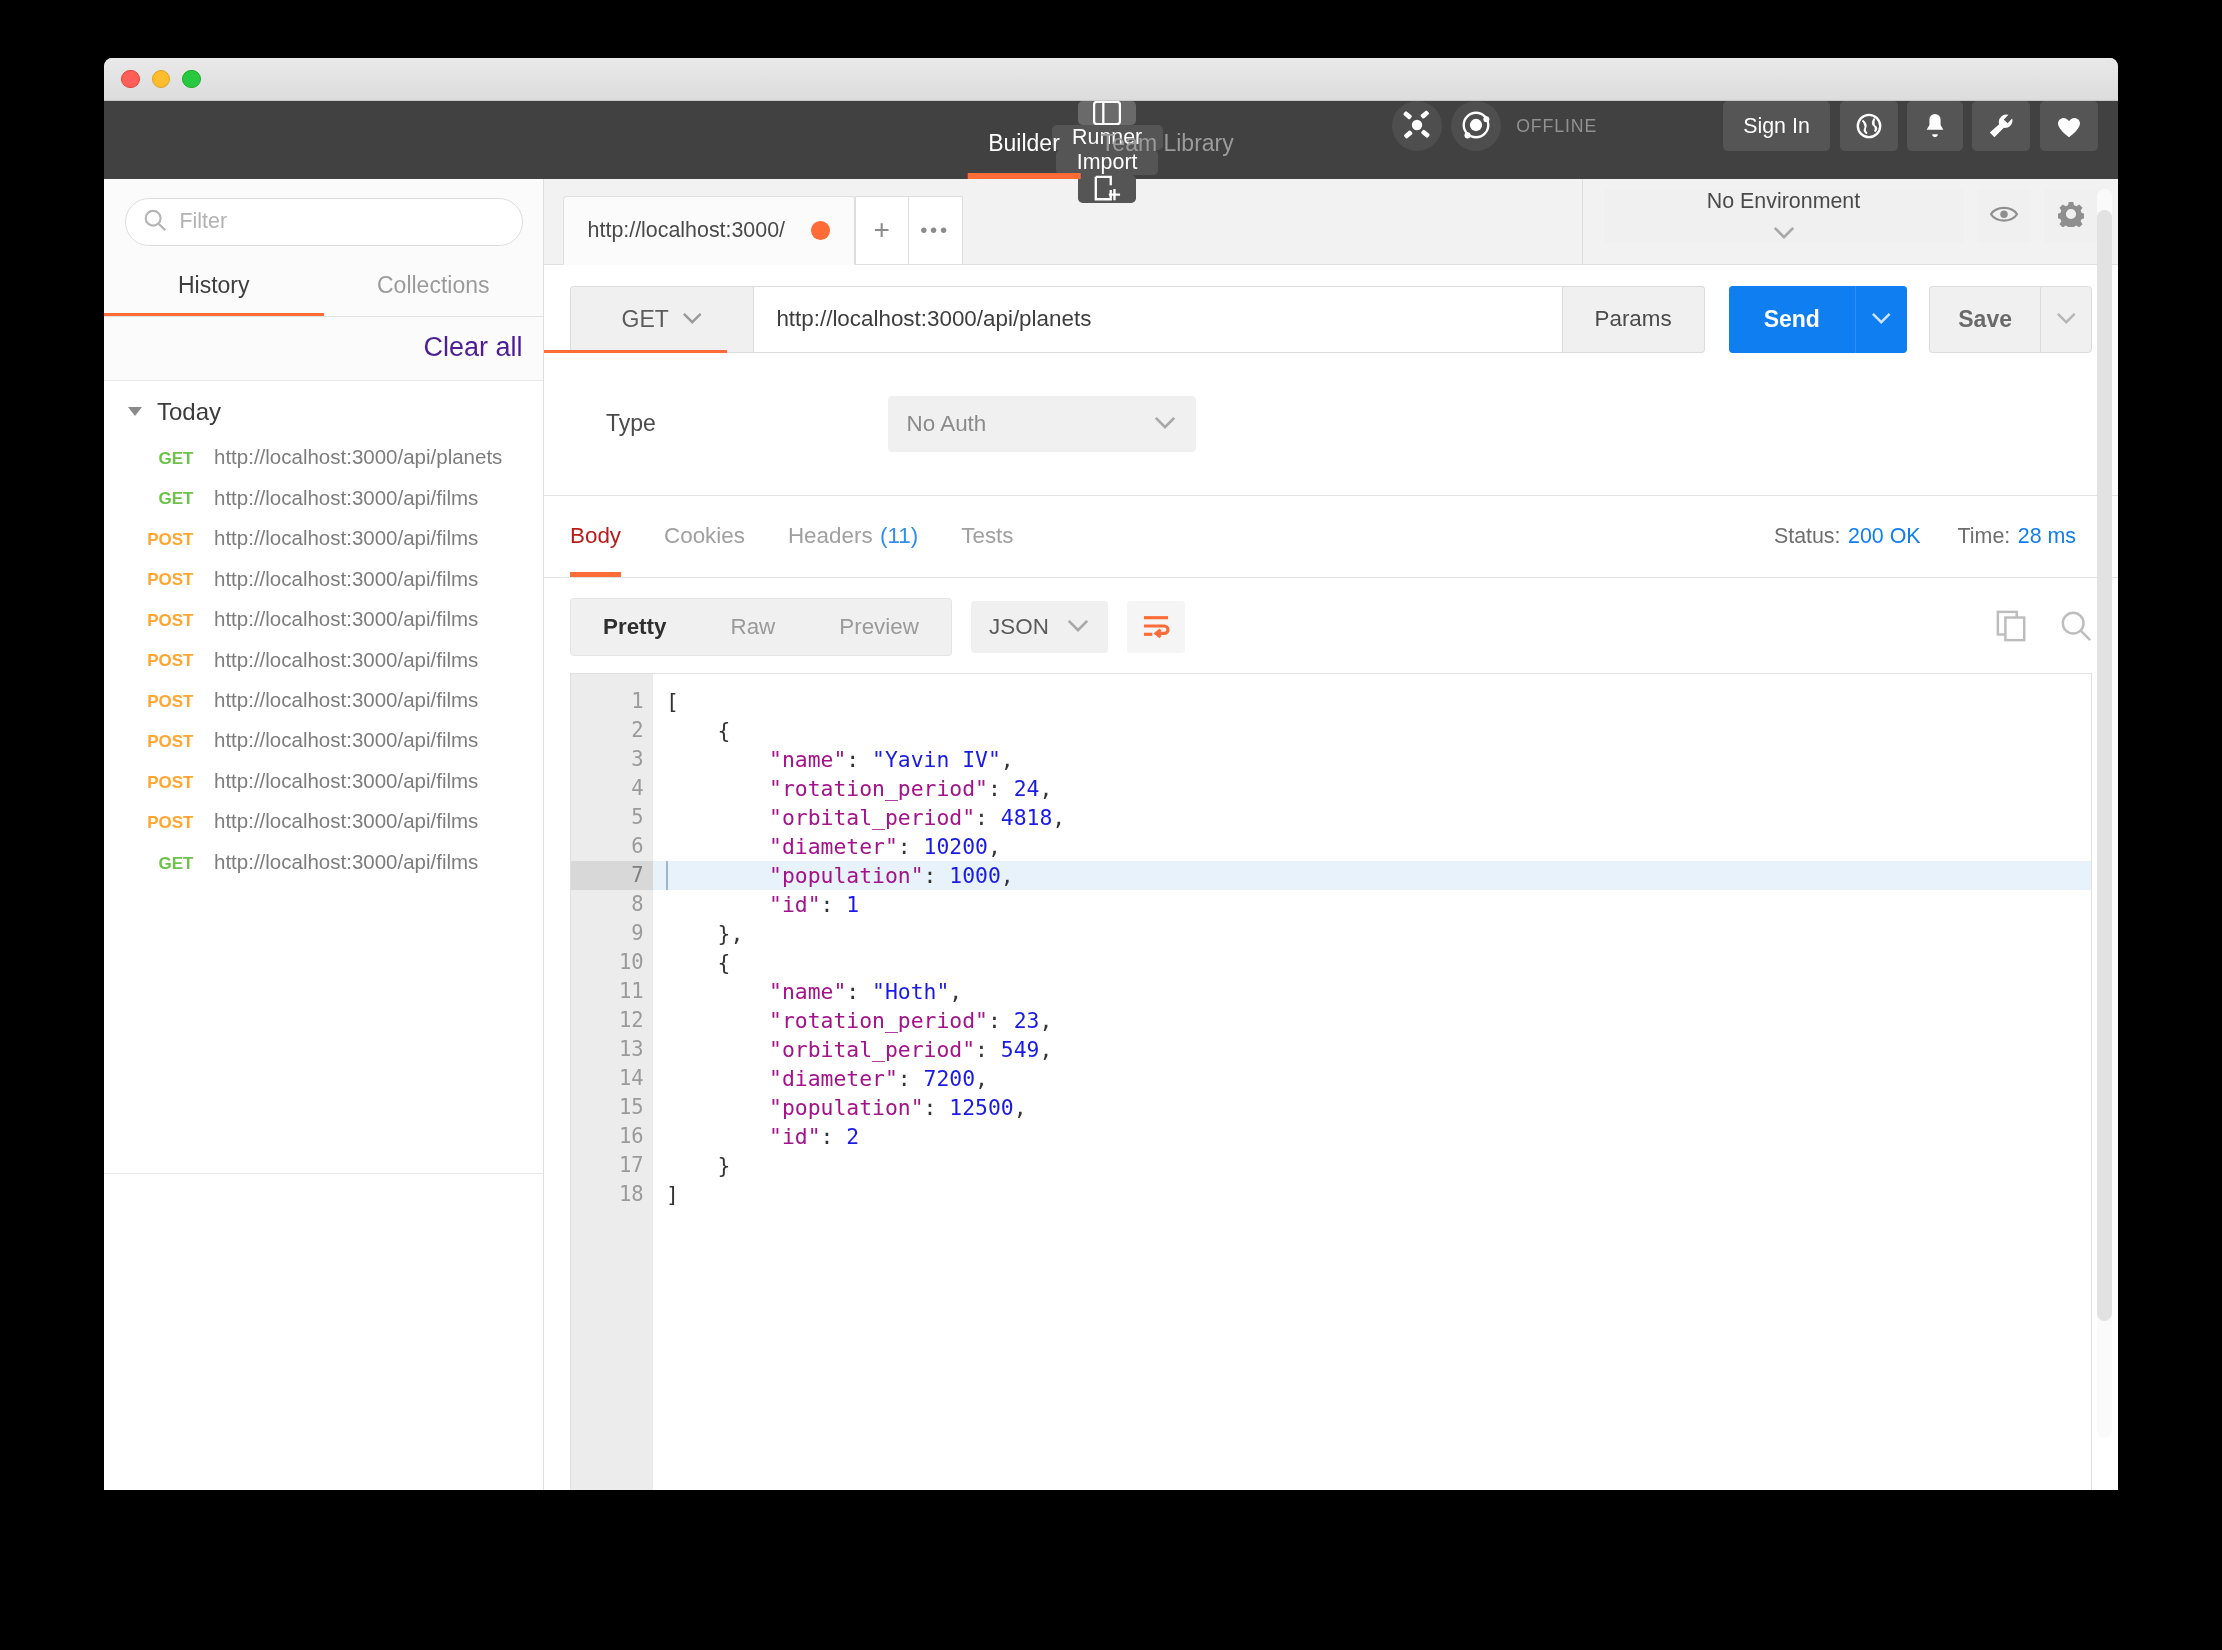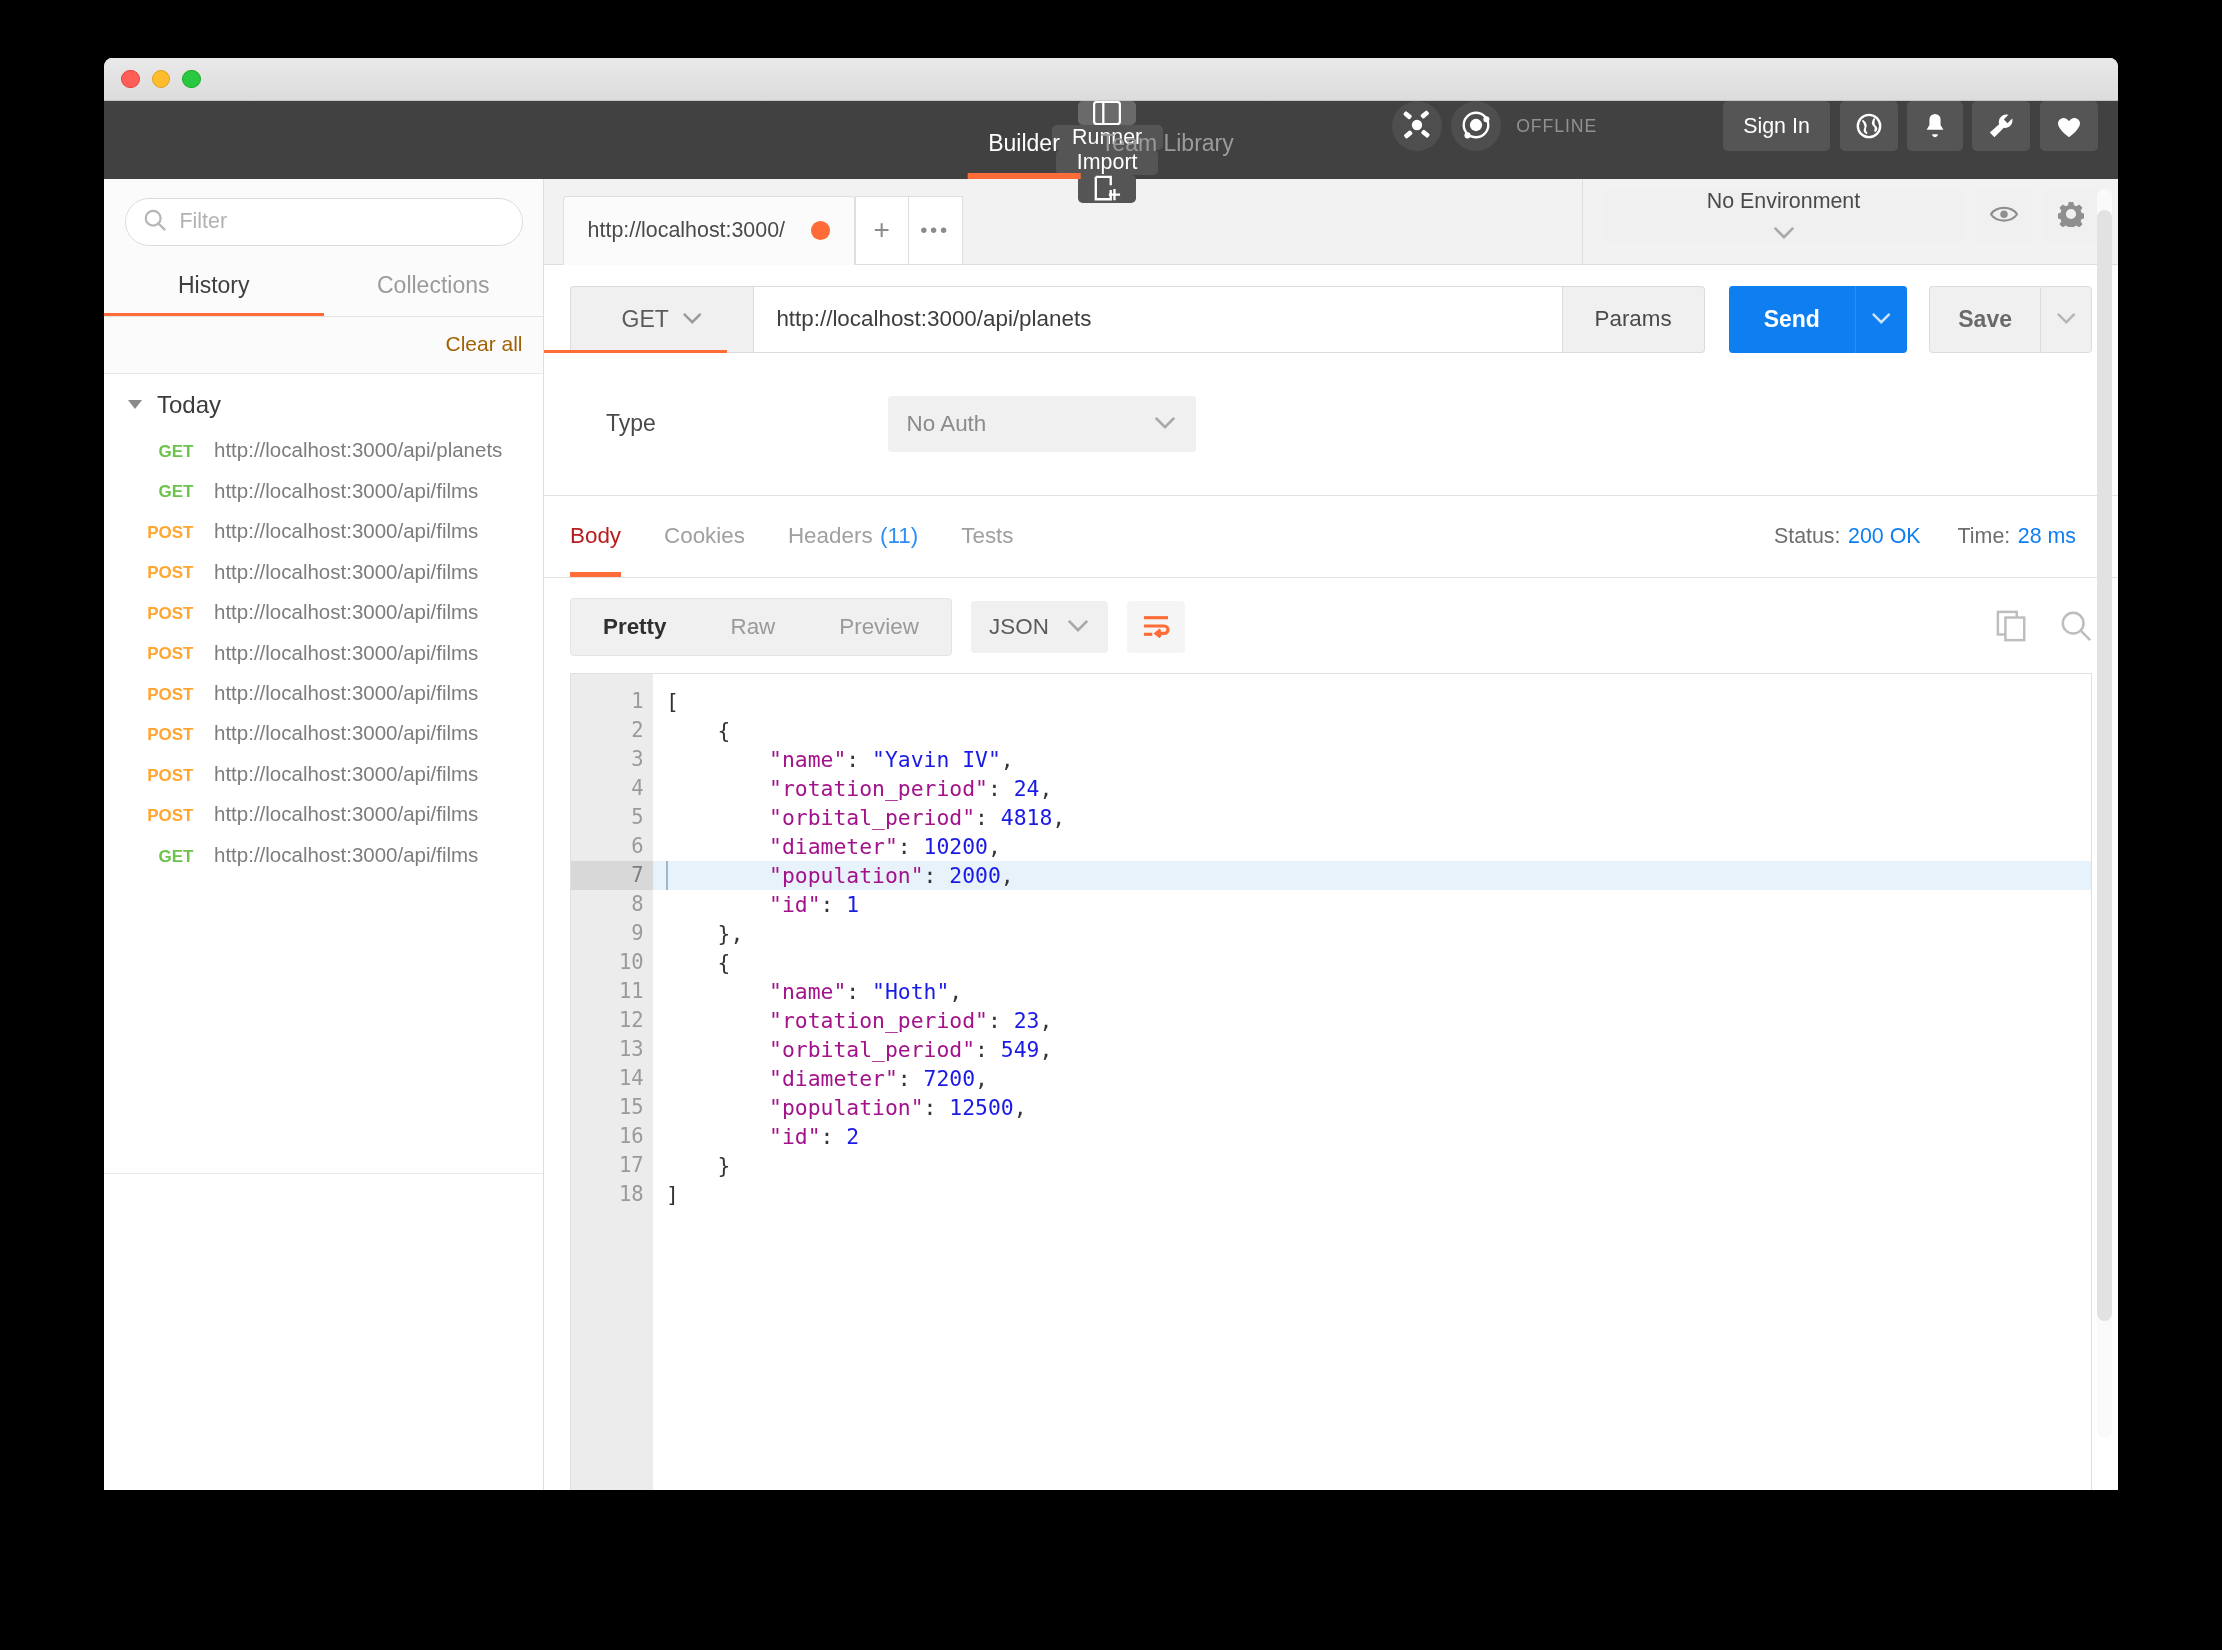--- a/index.html
+++ b/index.html
@@ -131,21 +131,21 @@
   .side-tab.sel::after {
     content:""; position:absolute; left:0; right:0; bottom:-0.9px;
     height: 3.7px; background:#ff6c37;
   }
   #clearall-row {
     display: flex; justify-content: flex-end;
     padding: 15px 20.5px 17px 0;
     border-bottom: 0.9px solid #e9e9e9;
     background: #fbfbfb;
   }
-  #clear-all { color: #a16207; font-size: 21px; cursor: pointer; }
+  #clear-all { color: #4c1d95; font-size: 27px; cursor: pointer; }
 
   #history-scroll { flex: 1; background: #fff; overflow: hidden; }
   #today-row {
     display: flex; align-items: center;
     padding: 17px 0 11.2px 24px;
   }
   .caret-dn {
     width: 0; height: 0;
     border-left: 7.5px solid transparent;
     border-right: 7.5px solid transparent;
@@ -767,21 +767,21 @@
             <div class="gnum">17</div>
             <div class="gnum">18</div>
           </div>
         <div id="code">
             <div class="cline"><span class="p">[</span></div>
             <div class="cline"><span class="p">    {</span></div>
             <div class="cline"><span class="k">        "name"</span><span class="p">: </span><span class="s">"Yavin IV"</span><span class="p">,</span></div>
             <div class="cline"><span class="k">        "rotation_period"</span><span class="p">: </span><span class="n">24</span><span class="p">,</span></div>
             <div class="cline"><span class="k">        "orbital_period"</span><span class="p">: </span><span class="n">4818</span><span class="p">,</span></div>
             <div class="cline"><span class="k">        "diameter"</span><span class="p">: </span><span class="n">10200</span><span class="p">,</span></div>
-            <div class="cline hl"><span class="k">        "population"</span><span class="p">: </span><span class="n">2000</span><span class="p">,</span></div>
+            <div class="cline hl"><span class="k">        "population"</span><span class="p">: </span><span class="n">1000</span><span class="p">,</span></div>
             <div class="cline"><span class="k">        "id"</span><span class="p">: </span><span class="n">1</span></div>
             <div class="cline"><span class="p">    },</span></div>
             <div class="cline"><span class="p">    {</span></div>
             <div class="cline"><span class="k">        "name"</span><span class="p">: </span><span class="s">"Hoth"</span><span class="p">,</span></div>
             <div class="cline"><span class="k">        "rotation_period"</span><span class="p">: </span><span class="n">23</span><span class="p">,</span></div>
             <div class="cline"><span class="k">        "orbital_period"</span><span class="p">: </span><span class="n">549</span><span class="p">,</span></div>
             <div class="cline"><span class="k">        "diameter"</span><span class="p">: </span><span class="n">7200</span><span class="p">,</span></div>
             <div class="cline"><span class="k">        "population"</span><span class="p">: </span><span class="n">12500</span><span class="p">,</span></div>
             <div class="cline"><span class="k">        "id"</span><span class="p">: </span><span class="n">2</span></div>
             <div class="cline"><span class="p">    }</span></div>

